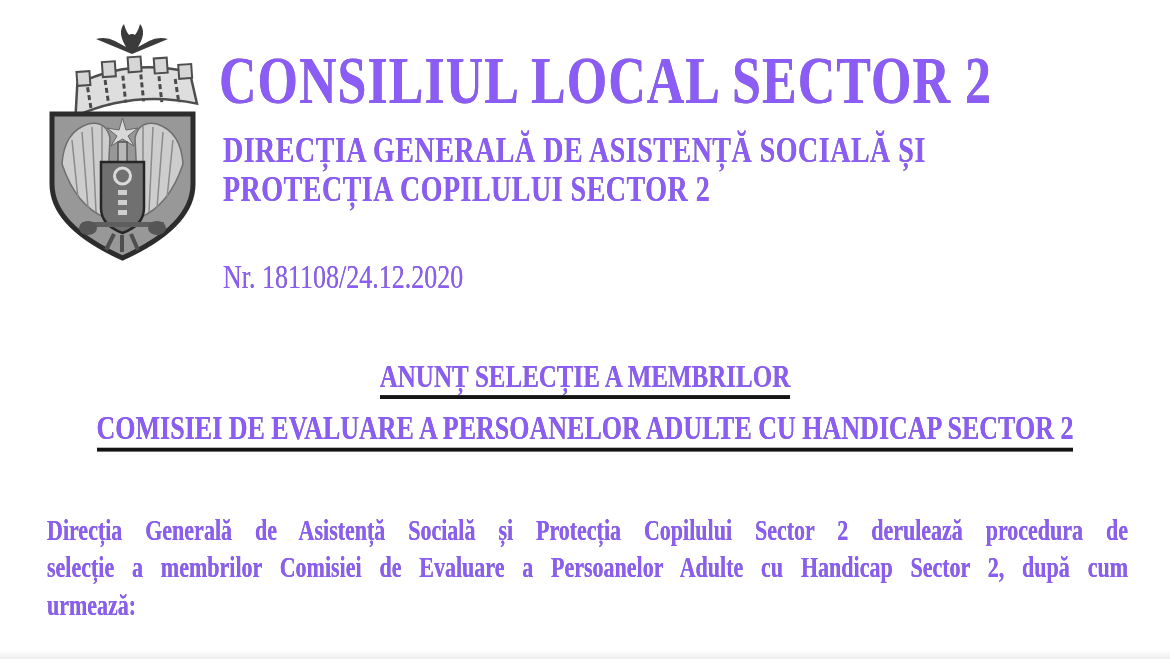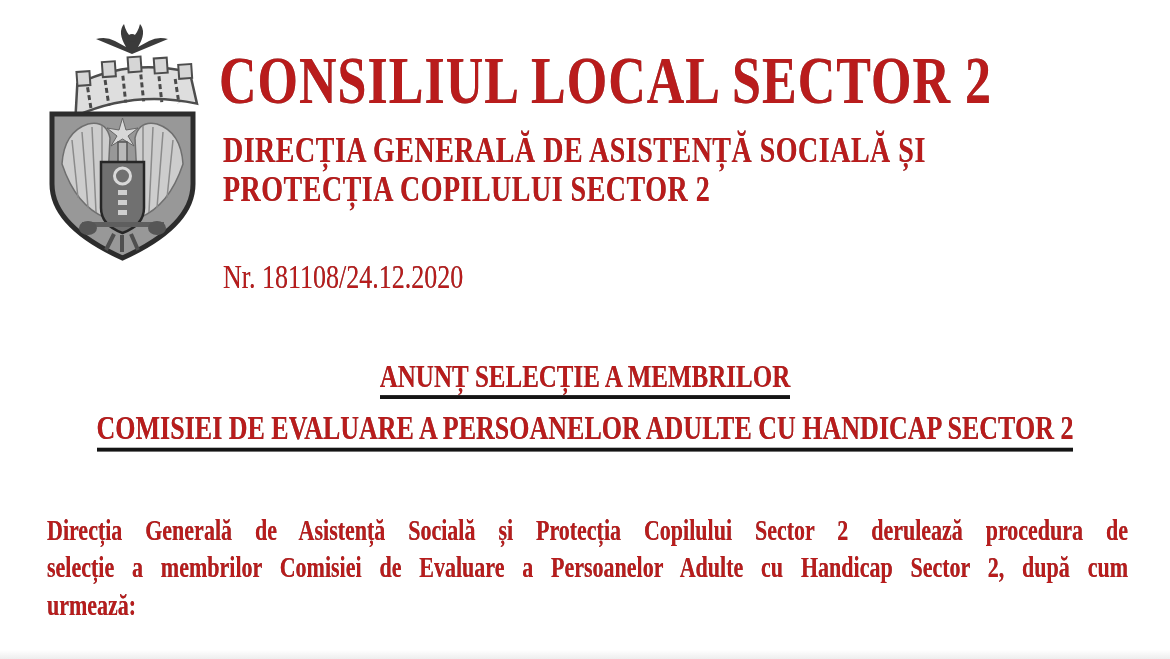--- a/index.html
+++ b/index.html
@@ -3,21 +3,21 @@
 <meta charset="utf-8">
 <style>
   html,body { margin:0; padding:0; background:#ffffff; }
   .page {
     position: relative;
     width: 1170px;
     height: 659px;
     background: #ffffff;
     overflow: hidden;
     font-family: "Liberation Serif", "DejaVu Serif", serif;
-    color: #b91c1c;
+    color: #8b5cf6;
   }
   
   .txt { text-shadow: 0 0 0.5px rgba(20,20,20,0.55); }
 
   .emblem {
     position: absolute;
     left: 44px;
     top: 12px;
     width: 170px;
     height: 252px;

